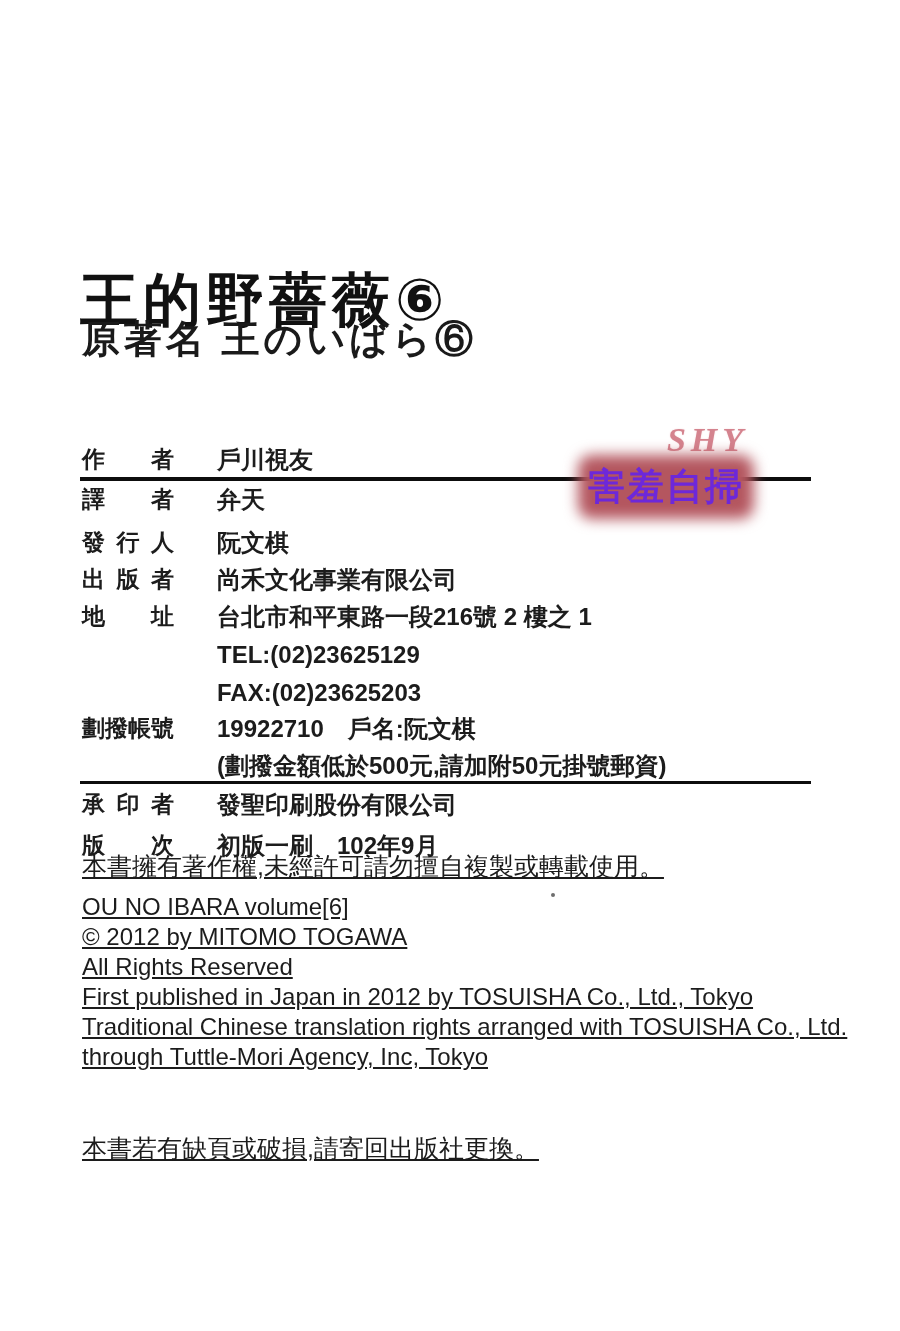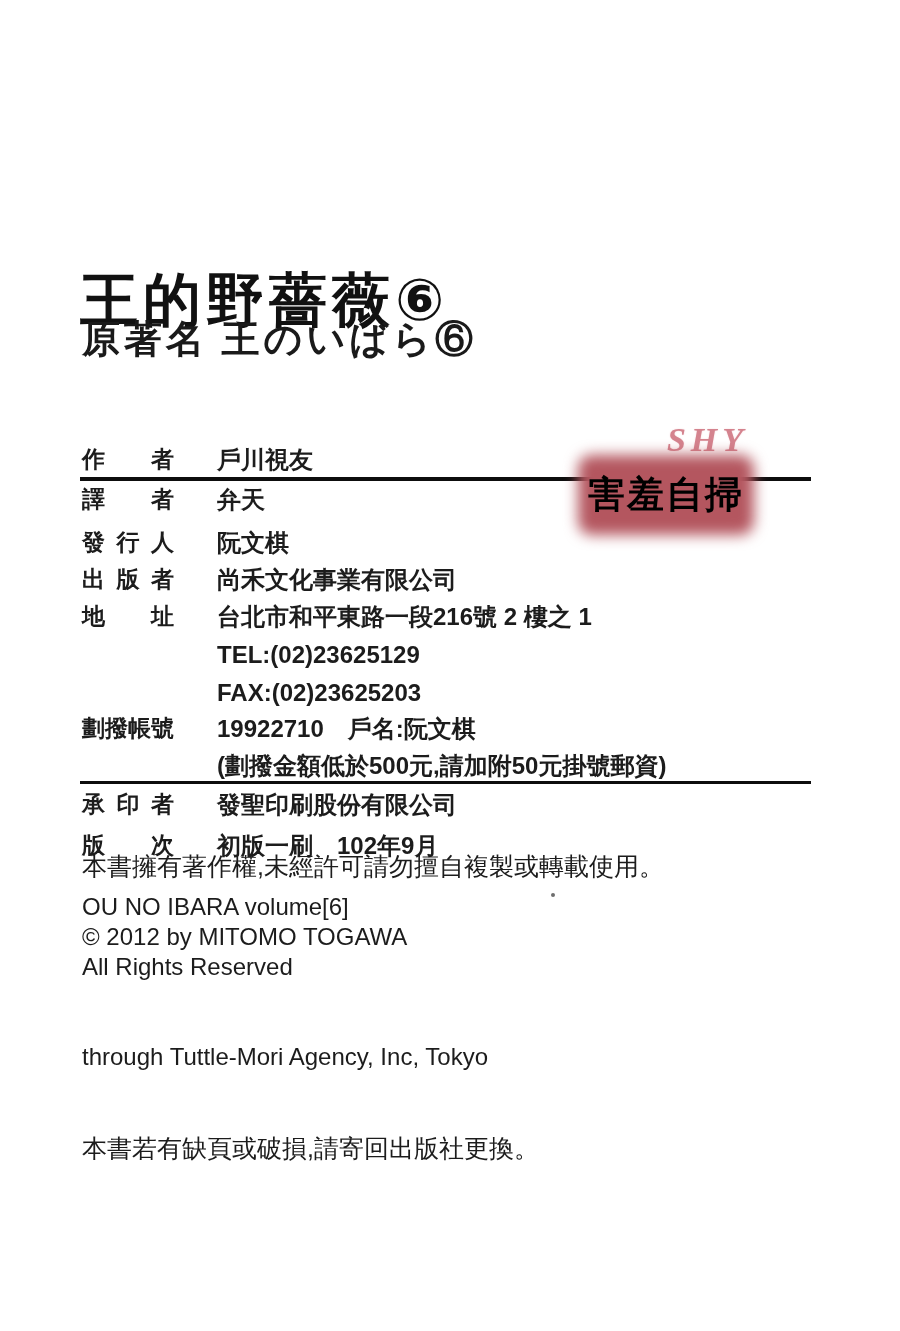--- a/index.html
+++ b/index.html
@@ -26,37 +26,37 @@
   .row { position:absolute; left:82px; font-size:24px; line-height:27px; font-weight:700; white-space:nowrap;margin-top:40px; }
   .row .lbl {
     display:inline-block; width:92px;
     text-align:justify; text-align-last:justify;
     font-size:23px; vertical-align:top;
   }
   .row .val { position:absolute; left:135px; top:0; white-space:nowrap; }
   .rule { position:absolute; left:80px; background:#0d0d0d; }
   .rule-1 { top:477px; width:731px; height:4px; }
   .rule-2 { top:781px; width:731px; height:3px; }
-  .legal-line { position:absolute; left:82px; font-size:24px; line-height:28px; white-space:nowrap; color:#1c1c1c; }
+  .legal-line { position:absolute; left:82px; font-size:24px; line-height:28px; white-space:nowrap; color:#1c1c1c;text-decoration:underline; }
   .legal-cjk { font-size:25px; font-weight:500; }
   .watermark {
     position:absolute; left:552px; top:422px; width:196px;
     text-align:right; z-index:5; pointer-events:none;
   }
   .wm-script {
     font-family:"Liberation Serif","DejaVu Serif",serif;
     font-style:italic; font-weight:700;
     font-size:34px; line-height:36px; letter-spacing:5px;
     color:#d4838e;
     text-shadow:0 0 2px #f6dde0;
   }
   .wm-cjk {
     position:relative; display:inline-block;
     font-size:37px; line-height:42px; font-weight:700; letter-spacing:2px;
-    color:#000000; z-index:0; padding:16px 4px;
+    color:#6d28d9; z-index:0; padding:8px 4px;
   }
   .wm-cjk::before {
     content:""; position:absolute; left:-6px; right:-6px; top:-3px; bottom:-3px;
     background:#b4565f; filter:blur(7px); border-radius:14px; z-index:-1;
   }
   .speck { position:absolute; left:551px; top:893px; width:4px; height:4px; background:#6e6e6e; border-radius:50%; }
 </style>
 </head>
 <body>
 
@@ -113,20 +113,22 @@
 
   <div class="row" style="top:792px">
     <span class="lbl">版次</span>
     <span class="val">初版一刷　102年9月</span>
   </div>
 
   <div class="legal-line legal-cjk" style="top:852px">本書擁有著作權,未經許可請勿擅自複製或轉載使用。</div>
   <div class="legal-line" style="top:893px">OU NO IBARA volume[6]</div>
   <div class="legal-line" style="top:923px">© 2012 by MITOMO TOGAWA</div>
   <div class="legal-line" style="top:953px">All Rights Reserved</div>
+  <div class="legal-line" style="top:983px">First published in Japan in 2012 by TOSUISHA Co., Ltd., Tokyo</div>
+  <div class="legal-line" style="top:1013px">Traditional Chinese translation rights arranged with TOSUISHA Co., Ltd.</div>
   <div class="legal-line" style="top:1043px">through Tuttle-Mori Agency, Inc, Tokyo</div>
 
   <div class="legal-line legal-cjk" style="top:1134px">本書若有缺頁或破損,請寄回出版社更換。</div>
 
   <div class="watermark">
     <div class="wm-script">SHY</div>
     <div class="wm-cjk">害羞自掃</div>
   </div>
 
   <div class="speck"></div>

